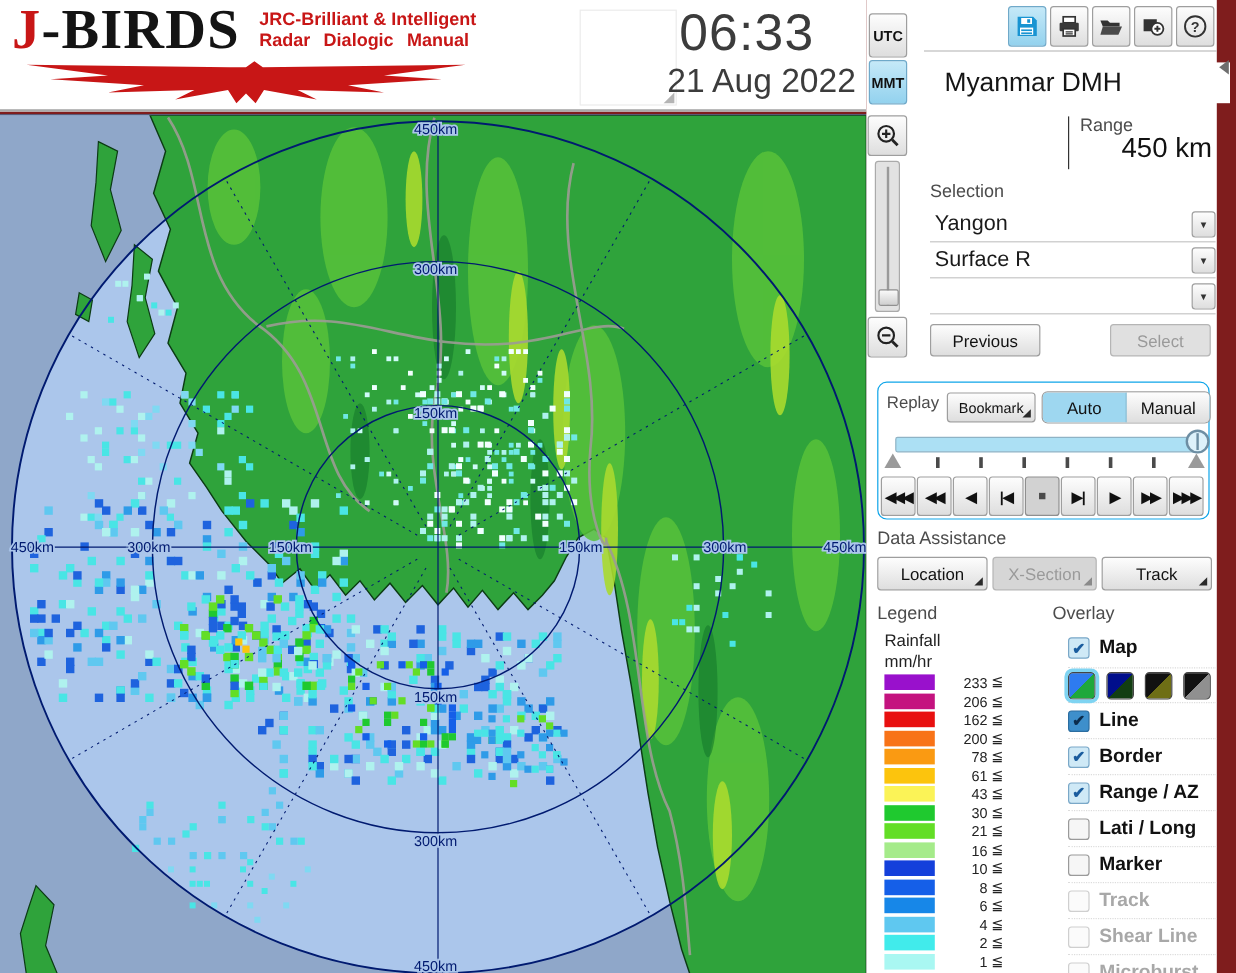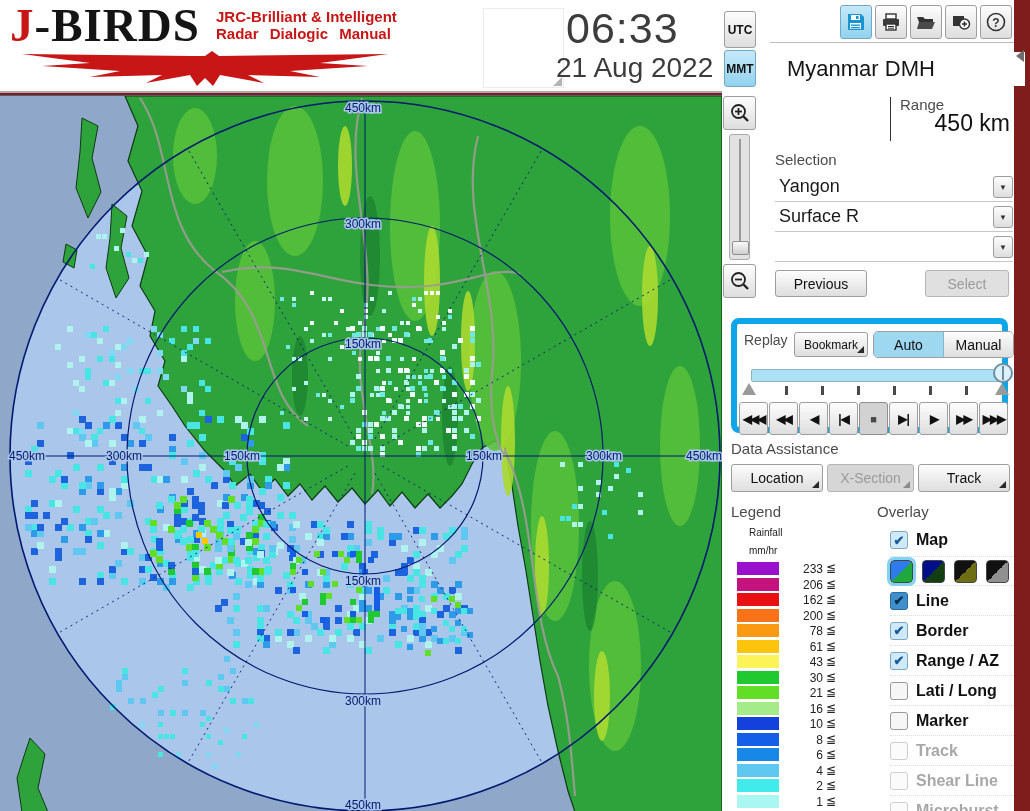--- a/index.html
+++ b/index.html
@@ -35,39 +35,39 @@
   .hsep{position:absolute;left:48px;top:42px;width:244px;height:1px;background:#bdbdbd;}
   .station{position:absolute;left:65px;top:52px;width:238px;height:34px;font-size:22px;color:#151515;
        background:#fff;display:flex;align-items:center;}
   .range-div{position:absolute;left:168px;top:97px;width:1px;height:44px;background:#333;}
   .grp-label{position:absolute;font-size:15px;color:#4c4c4c;}
   .range-value{position:absolute;left:168px;top:110px;width:120px;font-size:23px;color:#111;text-align:right;}
   .sel-row{position:absolute;left:53px;width:238px;height:27px;border-bottom:1px solid #c6c6c6;background:#fff;}
   .sel-text{position:absolute;left:4px;top:2px;font-size:18px;color:#1a1a1a;}
   .dd-btn{position:absolute;right:0;top:2px;width:20px;height:22px;font-size:8px;color:#333;}
   
-  .replaybox{position:absolute;left:9px;top:318px;width:277px;height:115px;border:6px solid #0ea5e9;border-radius:8px;box-sizing:border-box;}
+  .replaybox{position:absolute;left:9px;top:318px;width:277px;height:115px;border:1px solid #0ea5e9;border-radius:8px;box-sizing:border-box;}
   .rb-label{position:absolute;left:7px;top:8px;font-size:14px;color:#4c4c4c;}
   .bookmark{left:57px;top:8px;width:74px;height:25px;font-size:12px;}
   .automan{position:absolute;left:136px;top:7px;width:141px;height:27px;border:1px solid #9e9e9e;border-radius:5px;display:flex;overflow:hidden;box-sizing:border-box;}
   .am-seg{flex:1;display:flex;align-items:center;justify-content:center;font-size:14px;color:#111;cursor:pointer;background:linear-gradient(#fdfdfd,#dedede);}
   .am-seg.sel{background:#9ed7f0;border-right:1px solid #85b8cf;}
   .slider-track{position:absolute;left:14px;top:45px;width:252px;height:11px;background:#ace0f4;border:1px solid #8fb3c5;border-radius:2px;cursor:pointer;}
   .slider-thumb{position:absolute;left:256px;top:39px;width:20px;height:20px;border-radius:50%;
        background:#ddf1fa;border:2px solid #6d8ea3;box-sizing:border-box;cursor:grab;}
   .slider-thumb:after{content:"";position:absolute;left:7px;top:1px;width:2px;height:14px;background:#6d8ea3;}
   .ruler-tri{position:absolute;top:59px;width:0;height:0;border-left:7px solid transparent;border-right:7px solid transparent;border-bottom:12px solid #9a9a9a;}
   .tick{position:absolute;top:62px;width:3px;height:9px;background:#4a4a4a;}
   .playrow{position:absolute;left:2px;top:78px;display:flex;gap:1px;}
   .pbtn{position:relative;width:29px;height:33px;font-size:12px;font-weight:bold;letter-spacing:-2px;padding-left:0;}
   .pbtn.stop{background:#d2d2d2;border-color:#8f8f8f;font-size:11px;color:#4a4a4a;letter-spacing:0;}
   
   .da-btn{top:464px;height:28px;font-size:14px;}
   
-  .leg-title{position:absolute;left:15px;top:524px;font-size:10px;color:#222;line-height:18px;margin-left:12px;}
+  .leg-title{position:absolute;left:15px;top:524px;font-size:14px;color:#222;line-height:18px;}
   .leg-rows{position:absolute;left:15px;top:562px;width:125px;}
   .leg-row{height:13px;margin-bottom:2.5px;position:relative;}
   .leg-sw{position:absolute;left:0;top:0;width:42px;height:13px;}
   .leg-val{position:absolute;left:46px;top:0;width:40px;text-align:right;font-size:12px;color:#222;}
   .leg-sym{position:absolute;left:89px;top:-1px;font-size:12px;color:#222;}
   
   .ov-list{position:absolute;left:168px;top:524px;width:124px;}
   .ov-row{height:29px;display:flex;align-items:center;gap:8px;border-top:1px dotted #dcdcdc;cursor:pointer;}
   .ov-row:first-child{border-top:none;height:32px;}
   .chk{width:18px;height:18px;border-radius:3px;box-sizing:border-box;border:1px solid #9a9a9a;background:#f6f6f6;

